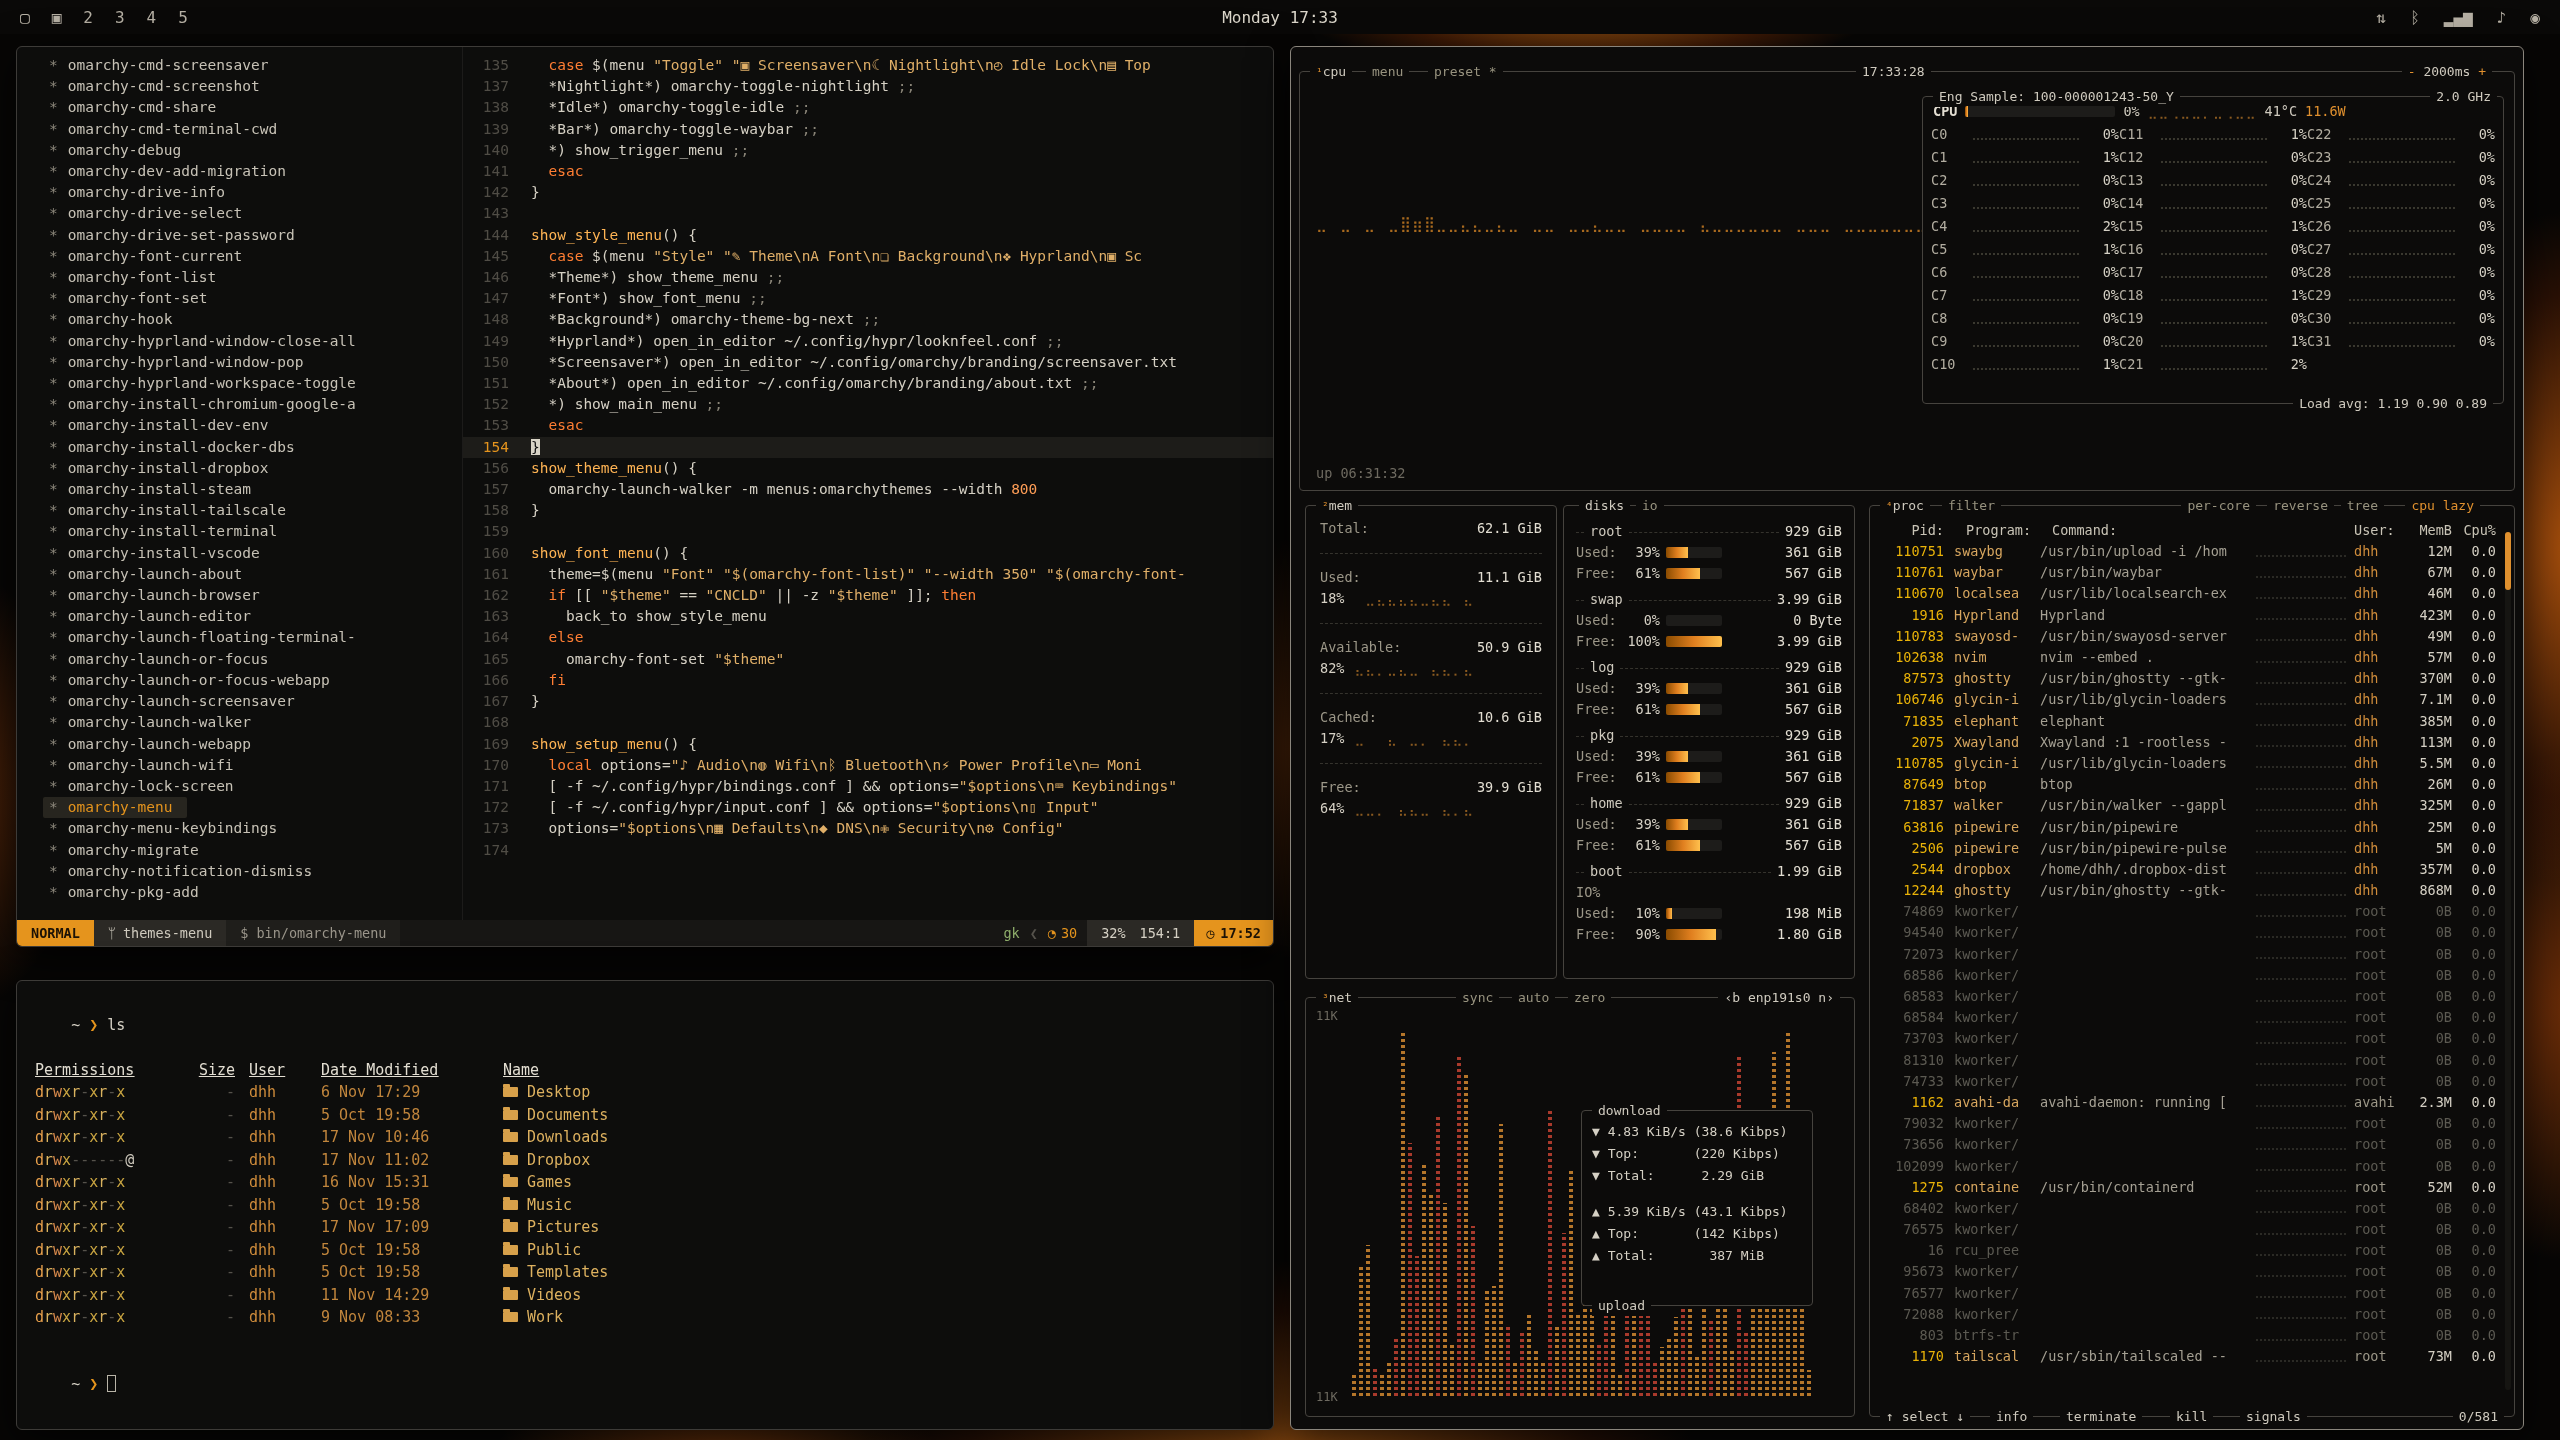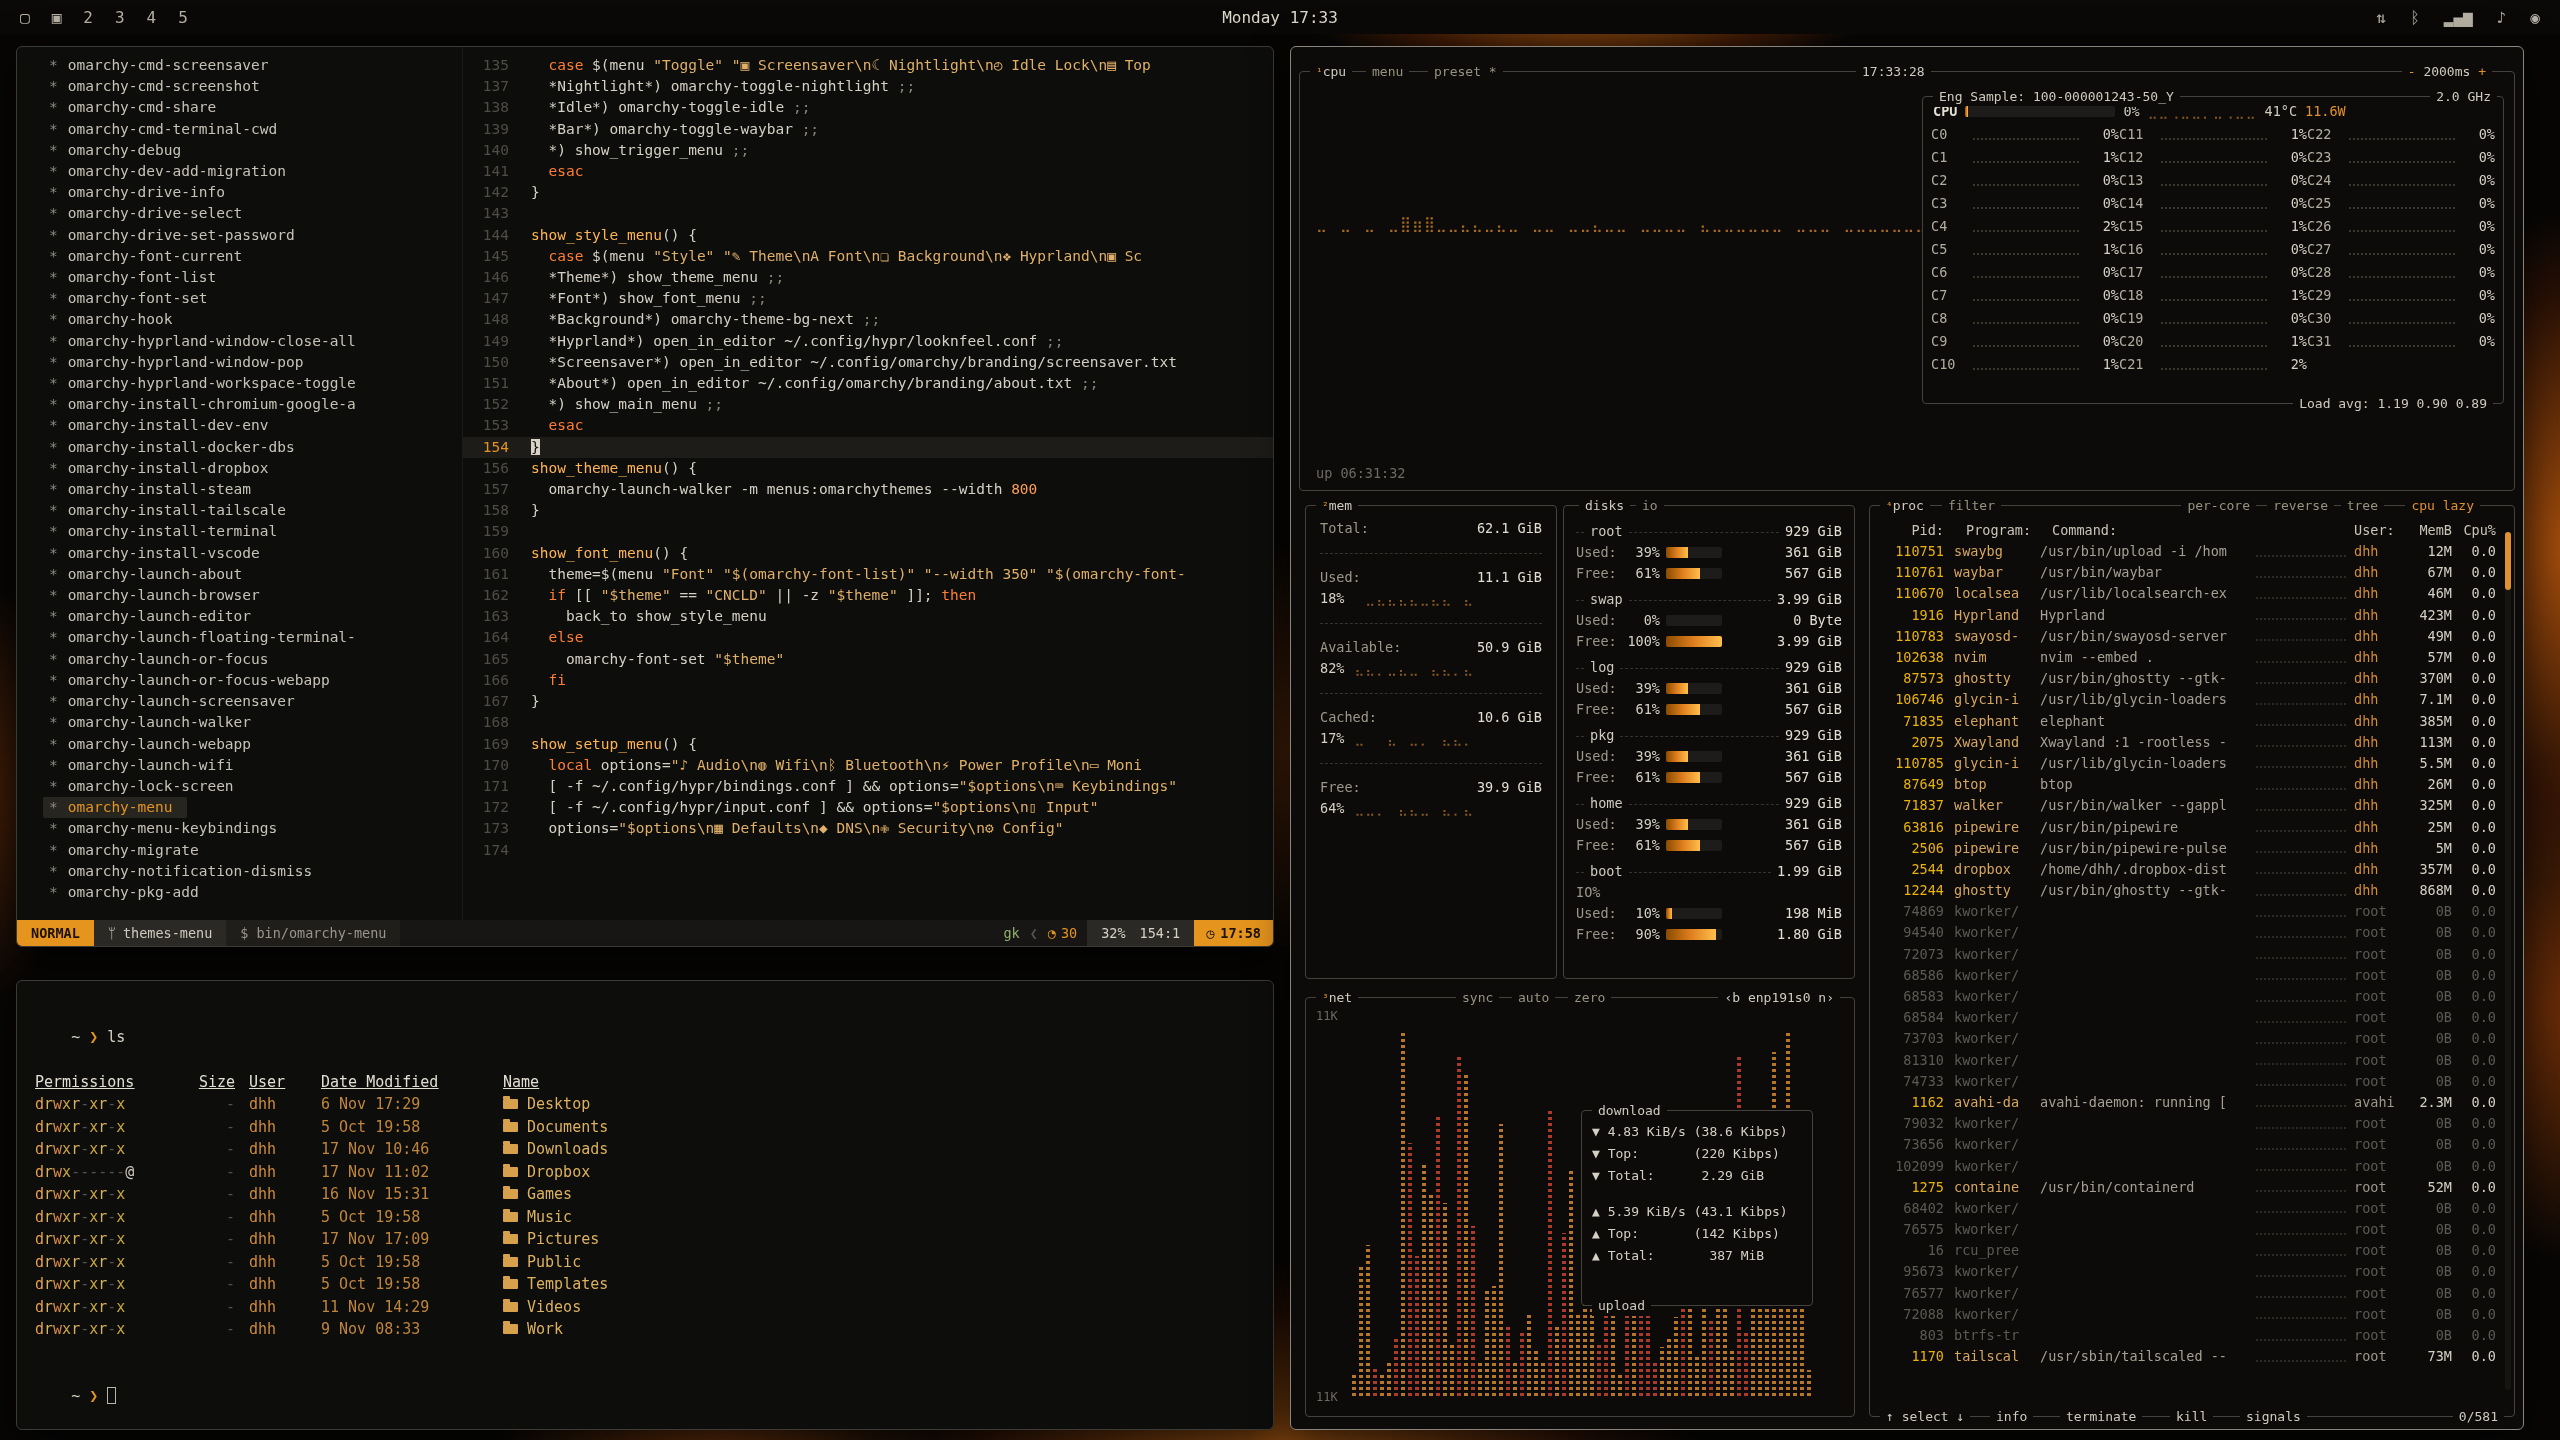--- a/index.html
+++ b/index.html
@@ -43,21 +43,21 @@
   .sl-branch{background:#2b2925;padding:0 14px;gap:7px;color:#cfcabe}
   .sl-path{background:#1f1e1b;padding:0 14px;gap:8px;color:#9a958a}
   .sl-spacer{flex:1}
   .sl-gk{color:#8fae6b;padding:0 10px}
   .sl-sep{color:#55524b}
   .sl-hints{color:#e5941d;padding:0 10px;gap:5px}
   .sl-pos{background:#2b2925;padding:0 14px;gap:14px;color:#d5d0c4}
   .sl-clock{background:#e5941d;color:#1c1206;padding:0 12px;gap:6px;font-weight:bold}
 
   
-  #term{left:16px;top:980px;width:1258px;height:450px;padding:22px 18px;font-size:15px;line-height:22.5px;color:#d5d0c4}
+  #term{left:16px;top:980px;width:1258px;height:450px;padding:10px 18px;font-size:15px;line-height:22.5px;color:#d5d0c4}
   .tline{white-space:pre}
   .tdir{color:#d5d0c4}.tprompt{color:#e5941d;font-weight:bold}.tcmd{color:#d5d0c4}
   .ls-grid{display:grid;grid-template-columns:140px 46px 58px 168px 1fr;column-gap:14px}
   .ls-head span{text-decoration:underline;color:#e3ded2}
   .c-size{text-align:right}
   .pm-d{color:#e8a04c}.pm-r{color:#d9b25f}.pm-w{color:#d98a4c}.pm-x{color:#c8a441}.pm-dim{color:#55524b}.pm-o{color:#cfcabe}
   .c-size{color:#55524b}
   .c-user{color:#cf8c3b}
   .c-date{color:#c0853c}
   .c-name{color:#ddb15f;display:flex;align-items:center}
@@ -258,21 +258,21 @@
     <span class="sl-hints">
       <span>◔</span>
       <span>30</span>
     </span>
     <span class="sl-pos">
       <span>32%</span>
       <span>154:1</span>
     </span>
     <span class="sl-clock">
       <span>◷</span>
-      <span>17:58</span>
+      <span>17:52</span>
     </span>
   </div>
 </div>
 
 <div class="window" id="term">
   <div class="tline">
     <span class="tdir">~</span><span> </span><span class="tprompt">❯</span><span> </span><span class="tcmd">ls</span>
   </div>
   <div class="ls-grid ls-head">
       <span><span>Permissions</span></span>

